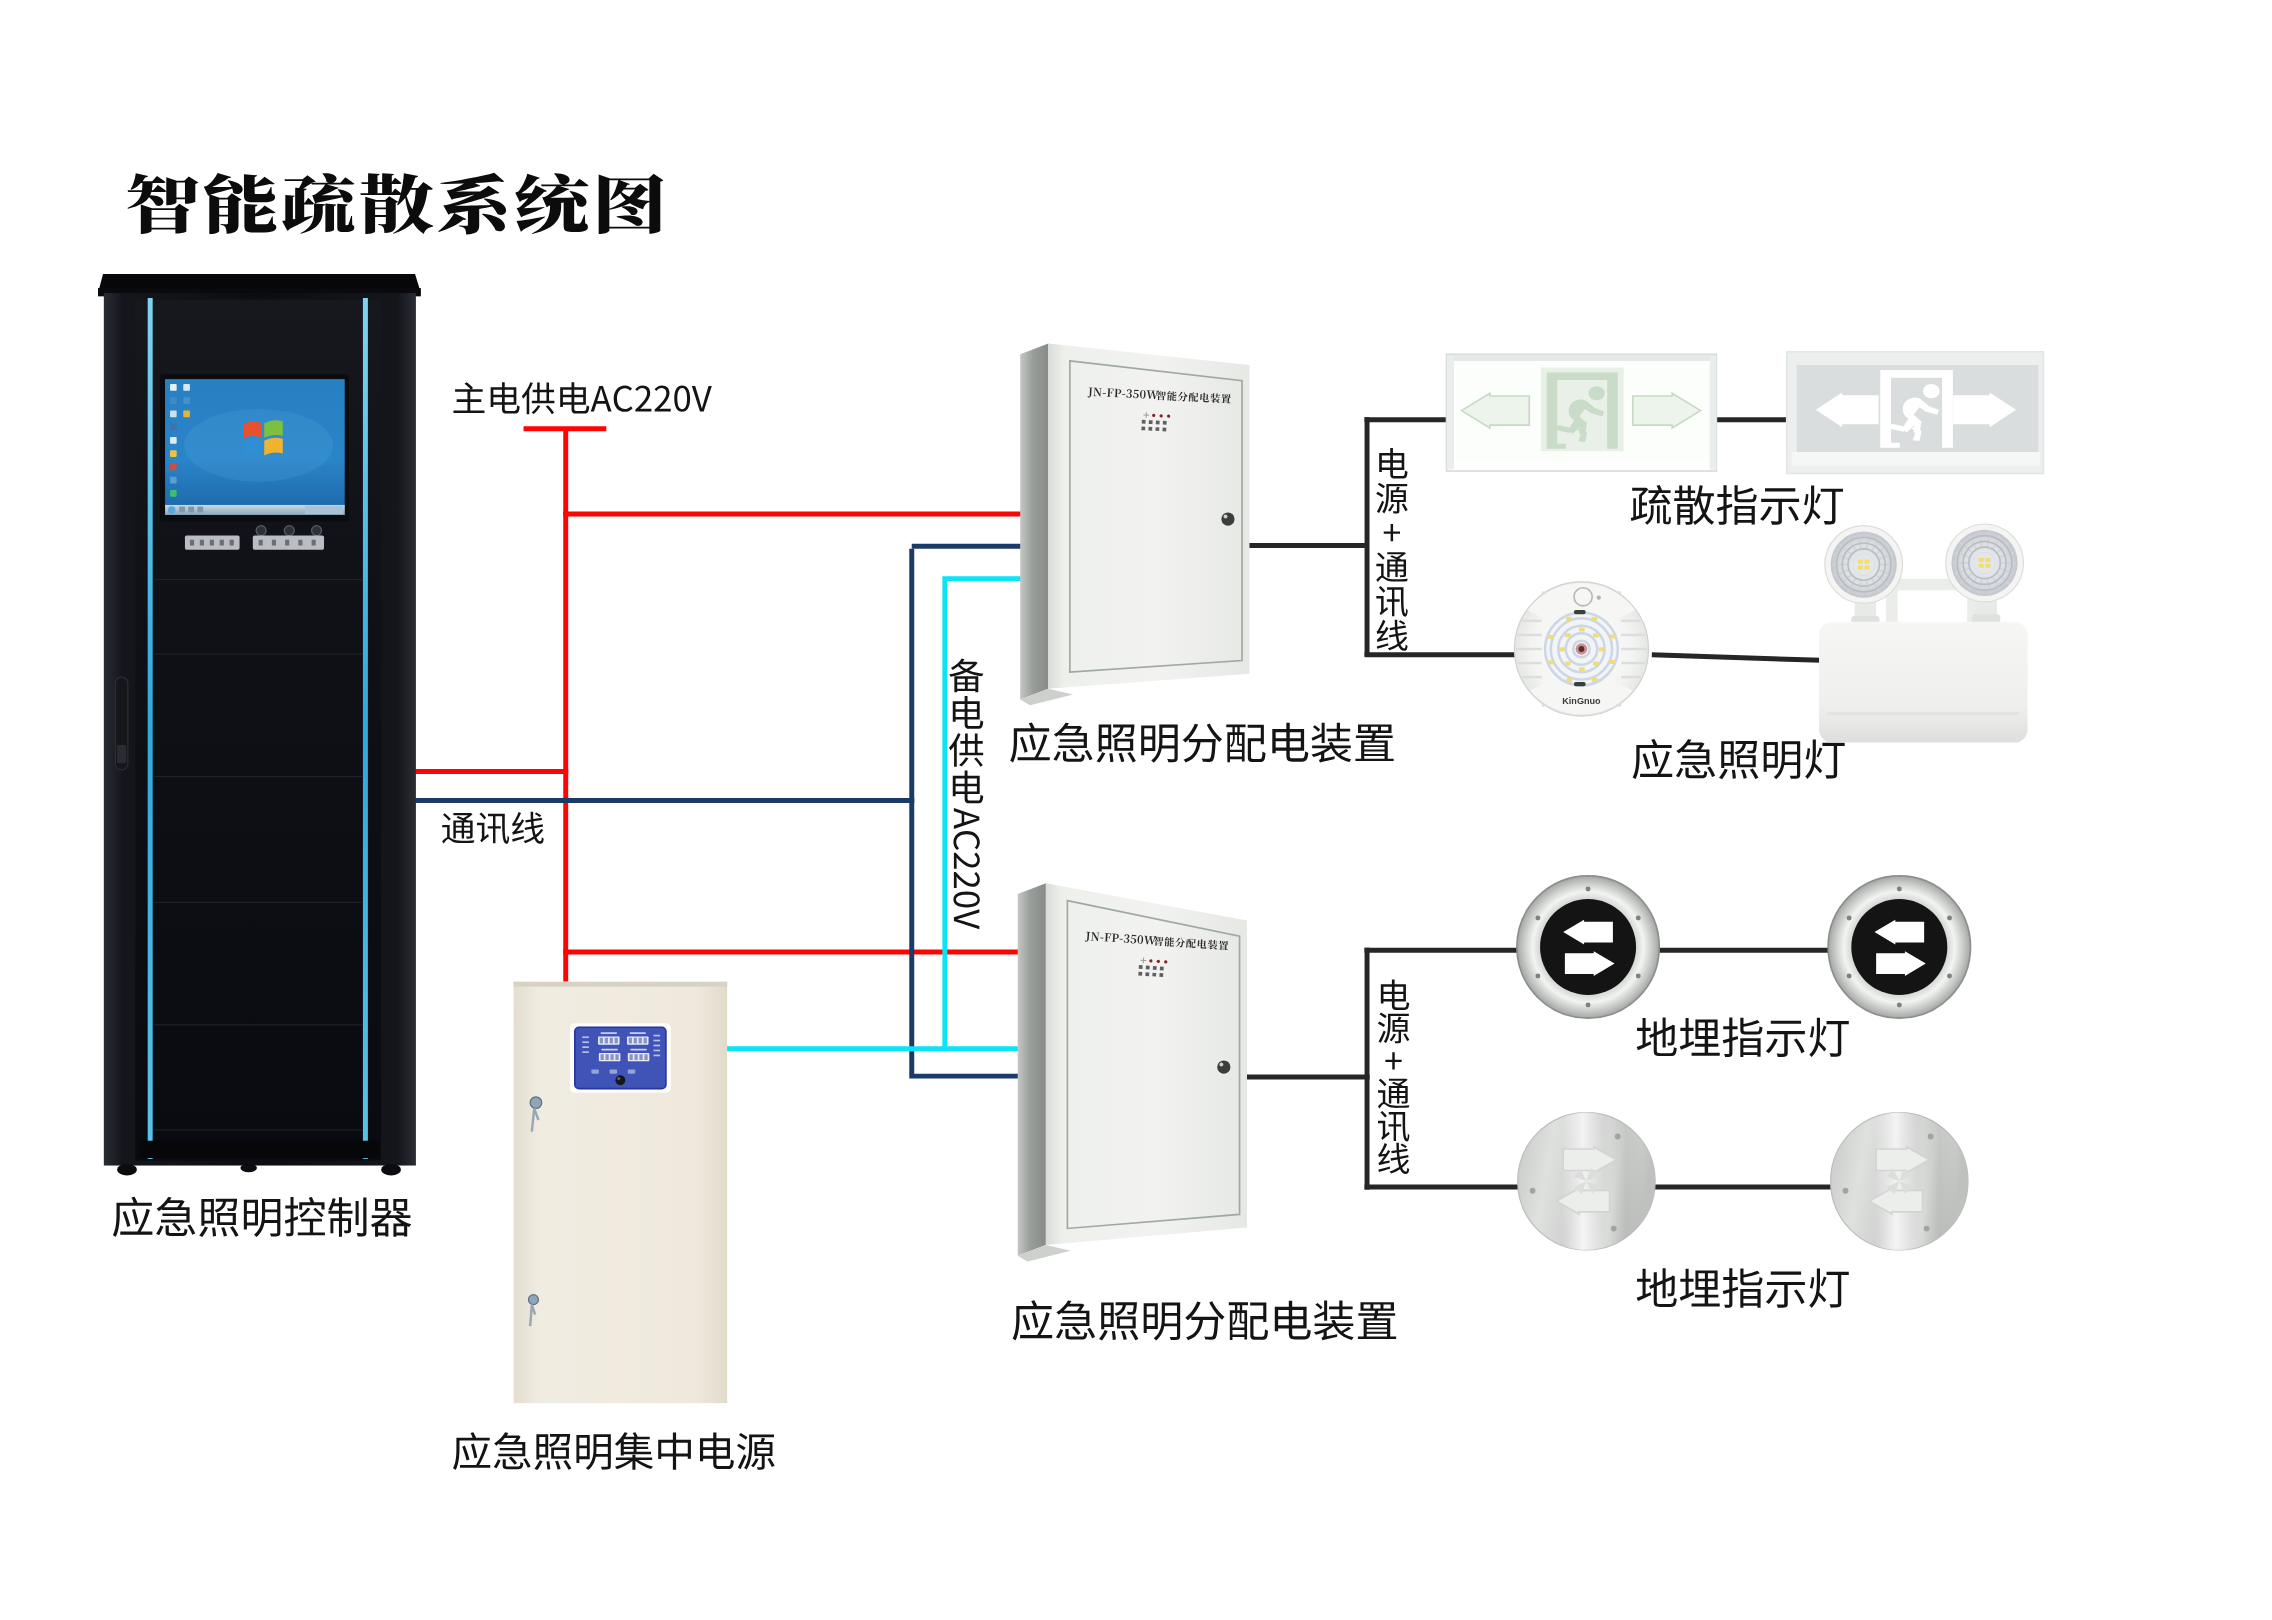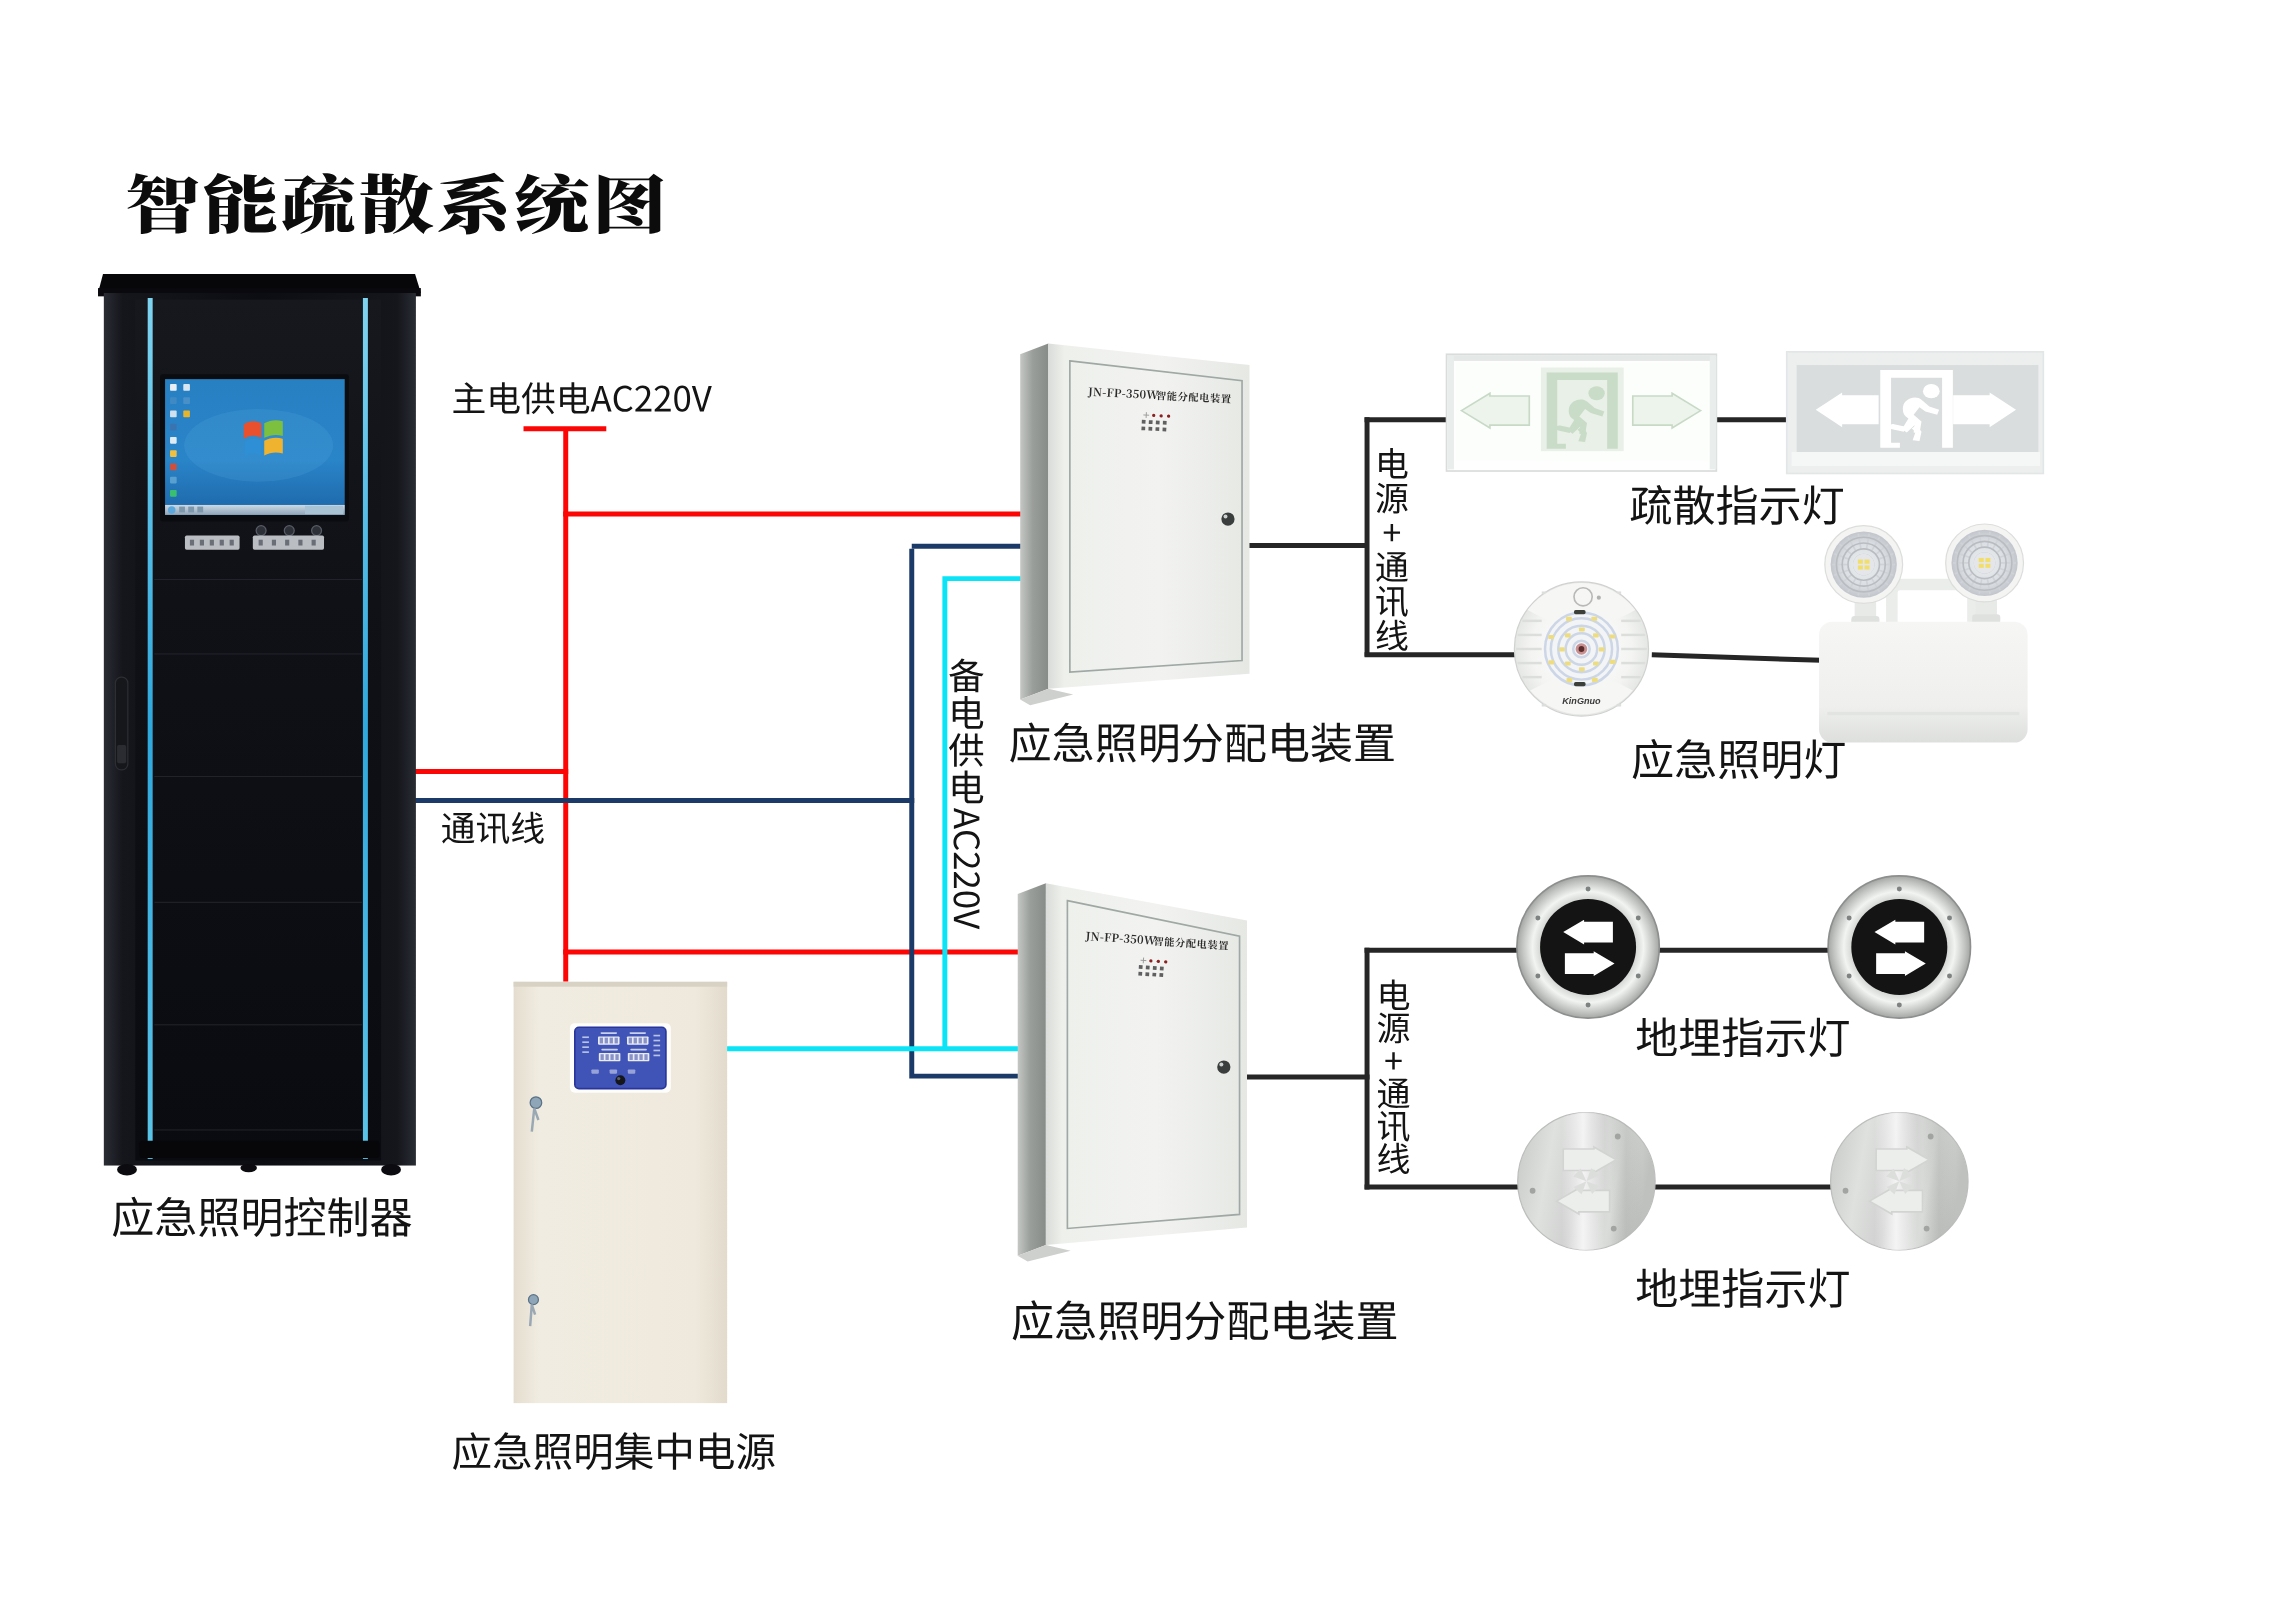--- a/index.html
+++ b/index.html
@@ -1,15 +1,15 @@
 <!DOCTYPE html>
 <html style="font-size:13.2px"><head><meta charset="utf-8"><title>智能疏散系统图</title>
 <style>
 html,body{margin:0;padding:0;background:#ffffff;}
-#page{position:relative;width:2273px;height:1620px;background:#ffffff;overflow:hidden;font-style:italic;}
+#page{position:relative;width:2273px;height:1620px;background:#ffffff;overflow:hidden;}
 svg{display:block;}
 </style></head>
 <body>
 
 <div id="page">
 <svg width="2273" height="1620" viewBox="0 0 2745 1957">
 <defs>
 <linearGradient id="rackg" x1="0" y1="0" x2="1" y2="0">
           <stop offset="0" stop-color="#2a2c34"></stop>
           <stop offset="0.06" stop-color="#15161c"></stop>

